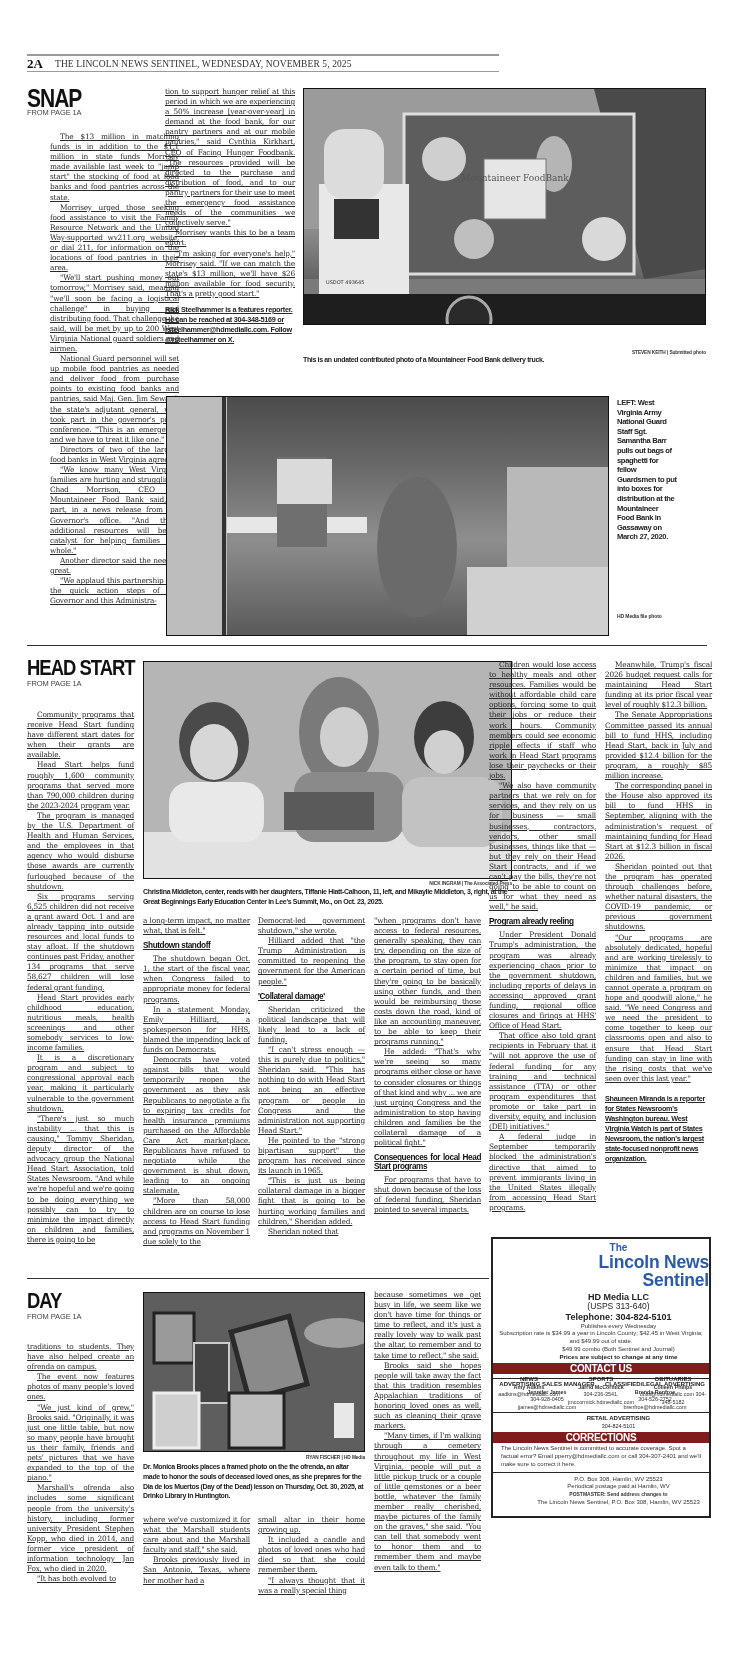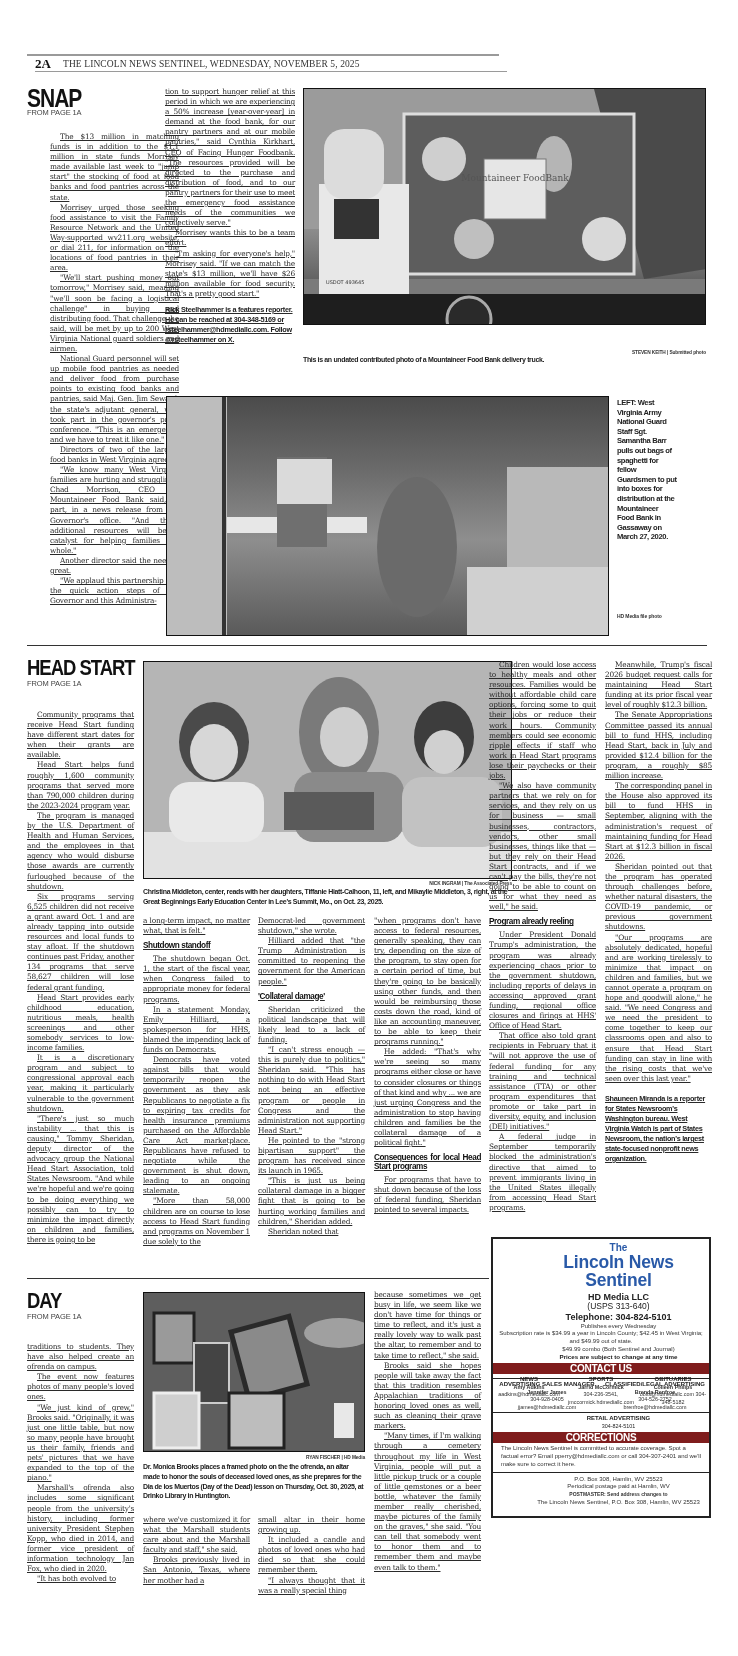--- a/index.html
+++ b/index.html
@@ -1,20 +1,20 @@
 <!DOCTYPE html>
 <html><head>
 <meta charset="utf-8">
 <style>
   * { box-sizing: border-box; margin: 0; padding: 0; }
   html, body { width: 738px; height: 1656px; background: #fff; overflow: hidden; }
   body { position: relative; font-family: "DejaVu Serif", "Liberation Serif", serif; color: #222; }
   .abs { position: absolute; }
   .rule-top { position: absolute; left: 27px; top: 54px; width: 472px; height: 2px; background: #9a9a9a; }
-  .masthead { position: absolute; left: 27px; top: 56px; width: 472px; height: 16px; display: flex; align-items: center; border-bottom: 1px solid #9a9a9a; margin-left: 8px; }
+  .masthead { position: absolute; left: 27px; top: 56px; width: 472px; height: 16px; display: flex; align-items: center; border-bottom: 1px solid #9a9a9a; }
   .masthead .pg { font-family: "Liberation Serif", serif; font-weight: bold; font-size: 13px; color: #111; width: 28px; }
   .masthead .title { font-family: "Liberation Serif", serif; font-size: 9.5px; color: #333; letter-spacing: .1px; }
   .head { font-family: "Liberation Sans", sans-serif; font-weight: bold; color: #111; letter-spacing: -1.2px; transform: scaleX(.84); transform-origin: left; }
   .from { font-family: "Liberation Sans", sans-serif; font-size: 7.5px; color: #444; letter-spacing: -.1px; }
   .col { position: absolute; font-size: 7.4px; line-height: 10.1px; text-align: justify; color: #2a2a2a; letter-spacing: -.25px; text-decoration: underline; }
   .col p { text-indent: 10px; }
   .col h4 { font-family: "Liberation Sans", sans-serif; font-weight: bold; font-size: 8.2px; color: #111; letter-spacing: -.4px; margin: 5px 0 4px; text-indent: 0; line-height: 9px; }
   .byline { font-family: "Liberation Sans", sans-serif; font-size: 7.3px; line-height: 10px; color: #222; text-indent: 0 !important; margin-top: 6px; text-align: left; font-weight: bold; letter-spacing: -.3px;}
   .photo { position: absolute; border: 1px solid #111; overflow: hidden; }
   .credit { position: absolute; font-family: "Liberation Sans", sans-serif; font-weight: bold; font-size: 4.8px; color: #333; text-align: right; letter-spacing: -.1px; }
@@ -246,21 +246,21 @@
     <div id="day-c4">
         <p>Brooks said she hopes people will take away the fact that this tradition resembles Appalachian traditions of honoring loved ones as well, such as cleaning their grave markers.</p>
         <p>"Many times, if I'm walking through a cemetery throughout my life in West Virginia, people will put a little pickup truck or a couple of little gemstones or a beer bottle, whatever the family member really cherished, maybe pictures of the family on the graves," she said. "You can tell that somebody went to honor them and to remember them and maybe even talk to them."</p>
       </div>
   </div>
 </section>
 
 <aside>
   <div class="box">
     <div class="sans center" style="color:#2a5aa8;font-weight:bold;font-size:10px;line-height:10px;margin-top:4px;">The</div>
-    <div class="sans center" style="color:#2a5aa8;font-weight:bold;font-size:17.5px;line-height:18px;letter-spacing:-.2px;">Lincoln News Sentinel</div>
+    <div class="sans center" style="color:#2a5aa8;font-weight:bold;font-size:17.5px;line-height:18px;letter-spacing:-.2px;text-align:right;">Lincoln News Sentinel</div>
     <div class="sans center" style="font-weight:bold;font-size:9px;line-height:10px;margin-top:3px;">HD Media LLC</div>
     <div class="sans center" style="font-size:8.5px;line-height:9.5px;">(USPS 313-640)</div>
     <div class="sans center" style="font-weight:bold;font-size:9px;line-height:10px;">Telephone: 304-824-5101</div>
     <div class="sans center" style="font-size:6px;line-height:7.5px;color:#333;margin-top:1px;">Publishes every Wednesday</div>
     <div class="sans center" style="font-size:6px;line-height:7.5px;color:#333;padding:0 4px;">Subscription rate is $34.99 a year in Lincoln County; $42.45 in West Virginia; and $49.99 out of state.</div>
     <div class="sans center" style="font-size:6px;line-height:8px;color:#333;">$49.99 combo (Both Sentinel and Journal)</div>
     <div class="sans center" style="font-weight:bold;font-size:6.2px;line-height:8px;">Prices are subject to change at any time</div>
     <div class="bar" style="font-size:10px;line-height:11px;margin-top:2px;">CONTACT US</div>
     <div class="grid3" style="padding-top:2px;" id="contacts">
         <div>

